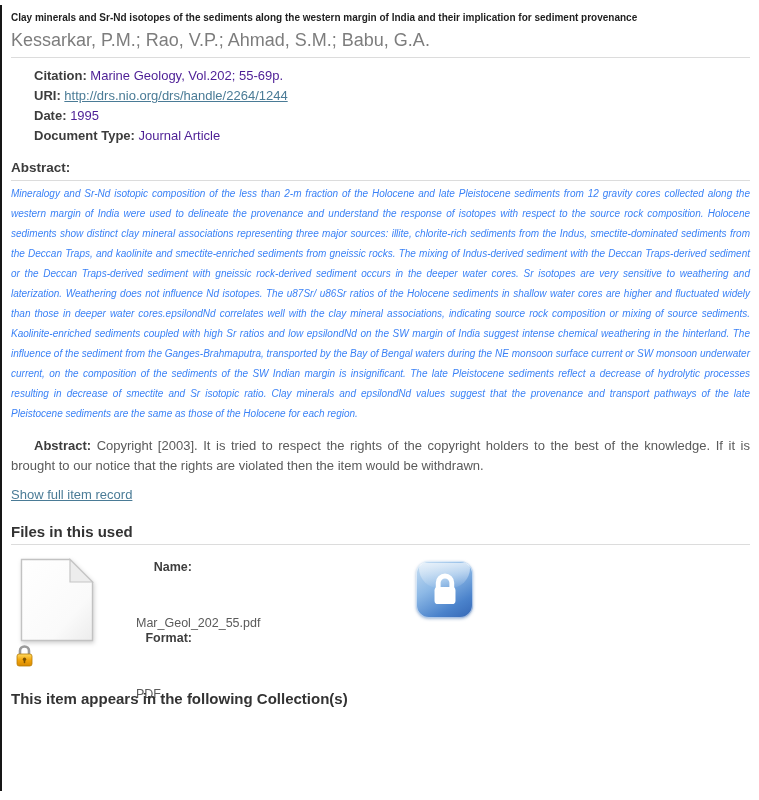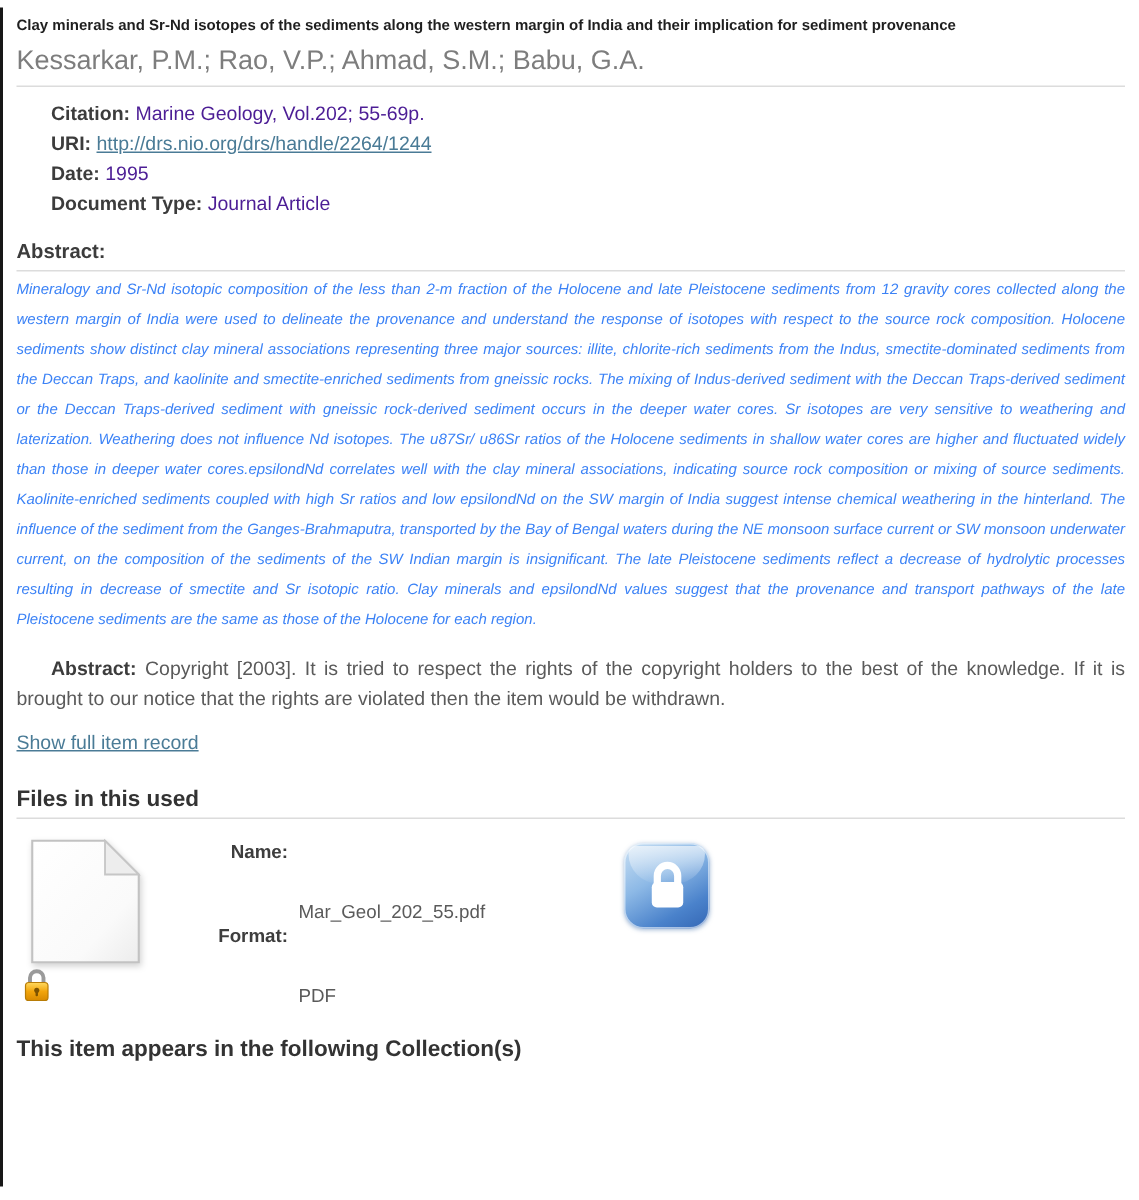--- a/index.html
+++ b/index.html
@@ -55,21 +55,21 @@
     margin: 20px 0 0 0;
   }
   hr.section-rule { border: none; border-top: 1px solid #dcdcdc; margin: 4px 0 0 0; }
 
   .file-row { margin-top: 13px; display: flex; align-items: flex-start; height: 112px; }
   .file-icon-wrap { width: 125px; position: relative; flex: none; height: 112px; }
   .file-icon-wrap svg.doc { margin-left: 9px; filter: drop-shadow(1px 2px 2px rgba(0,0,0,0.18)); }
   .mini-lock { position: absolute; left: 4px; top: 86px; }
 
   .file-meta { width: 280px; flex: none; padding-top: 2px; font-size: 12.5px; line-height: 15.5px; }
-  .fm-row { display: flex; margin: 0; }
+  .fm-row { display: flex; margin: 0; flex-direction: column; }
   .fl { width: 56px; text-align: right; font-weight: bold; color: #3e3e3e; margin-right: 7px; flex: none; }
   .fv { color: #5a5a5a; margin-top: 40px; }
 
   .access-btn {
     width: 57px; height: 57px; margin-top: 3px; flex: none;
     border-radius: 13px; position: relative; cursor: pointer; border: none; padding: 0;
     background: linear-gradient(150deg, #cbe1f4 0%, #8db9e6 40%, #4a82cb 75%, #3466b4 100%);
     box-shadow: inset 0 0 0 1px rgba(255,255,255,0.55), 0 1px 3px rgba(90,130,180,0.55);
     display: flex; align-items: center; justify-content: center;
   }

